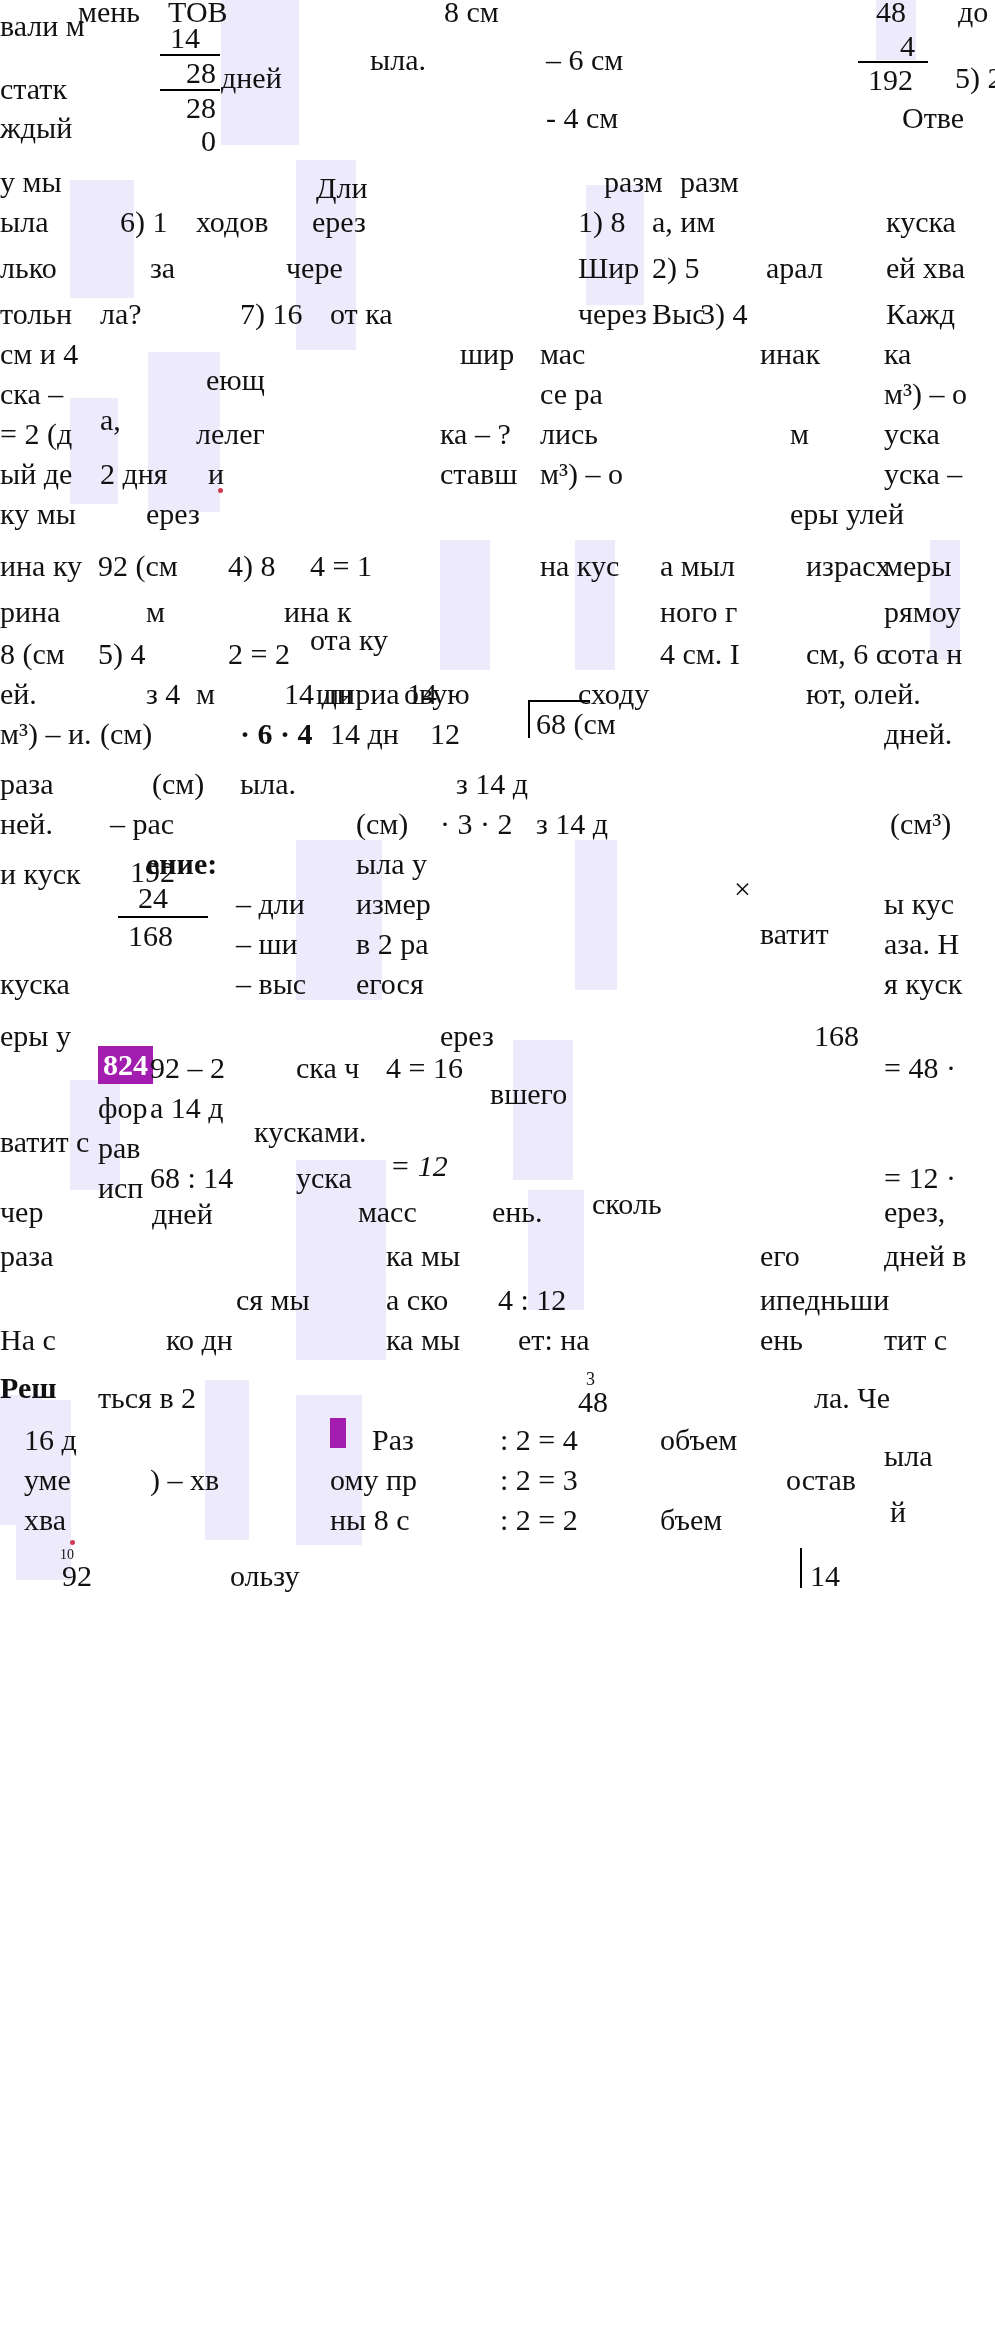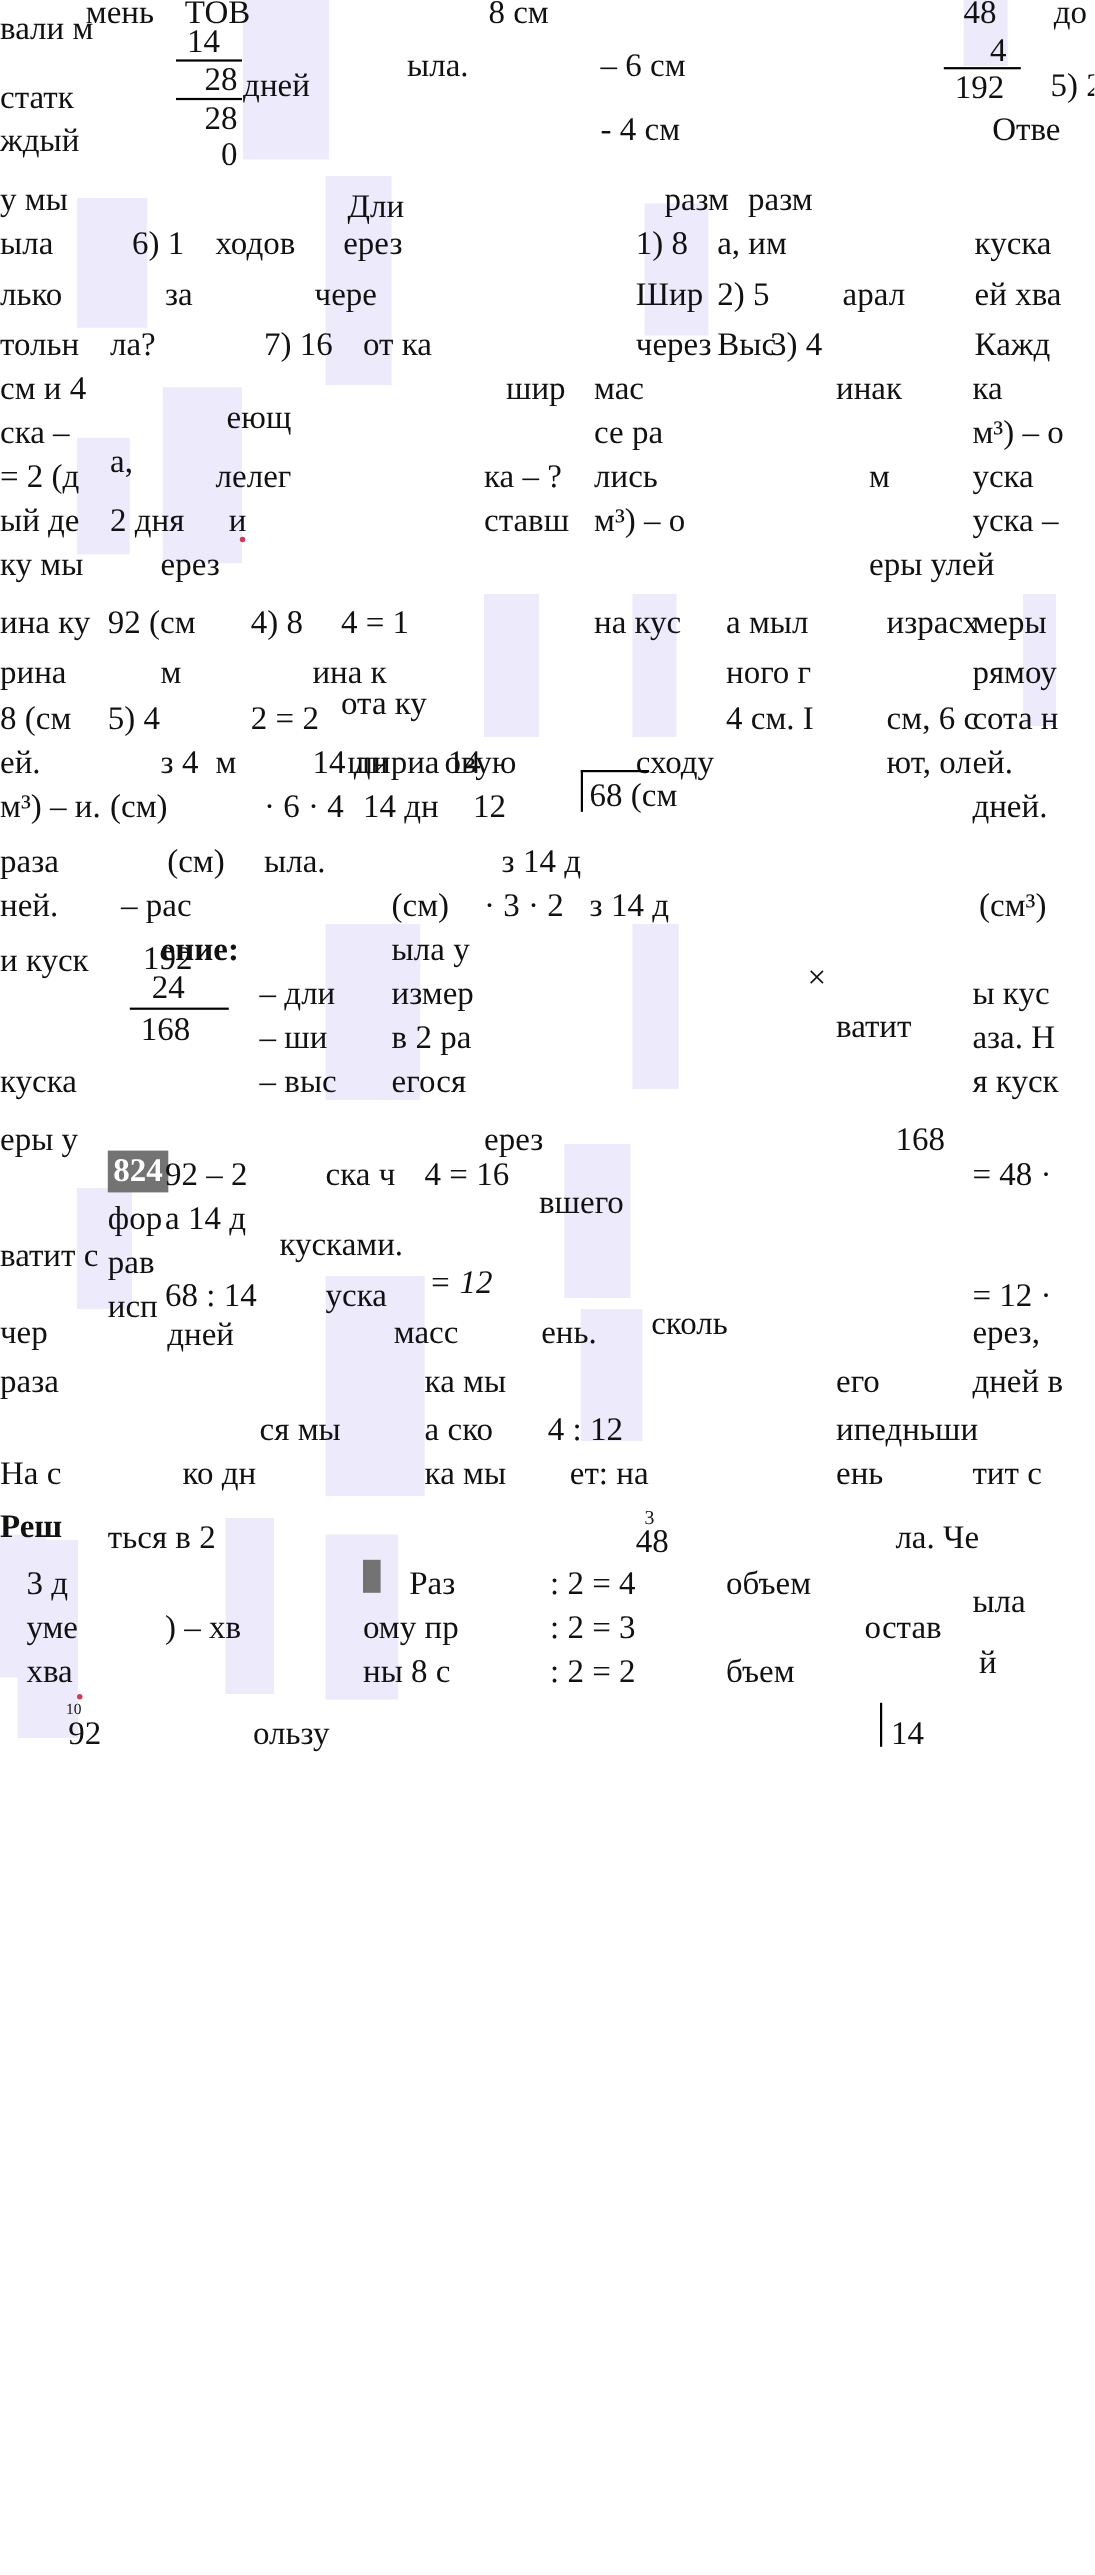--- a/index.html
+++ b/index.html
@@ -29,21 +29,21 @@
     font-family: "Liberation Serif", serif;
     color: #111111;
     line-height: 1.05;
   }
   .s30 { font-size: 30px; }
   .s18 { font-size: 18px; }
   .s14 { font-size: 14px; }
   .bold { font-weight: bold; }
   .hl {
     position: absolute;
-    background: #737373;
+    background: #a21caf;
     color: #ffffff;
     font-weight: bold;
     padding: 2px 5px;
     font-size: 30px;
     font-family: "Liberation Serif", serif;
   }
   .rule {
     position: absolute;
     background: #000000;
     height: 2px;
@@ -206,21 +206,21 @@
   <div class="txt s30" style="left:196px; top:678px;">м</div>
   <div class="txt s30" style="left:284px; top:678px;">14 дн</div>
   <div class="txt s30" style="left:316px; top:678px;">шириа 14</div>
   <div class="txt s30" style="left:404px; top:678px;">овую</div>
   <div class="txt s30" style="left:578px; top:678px;">сходу</div>
   <div class="txt s30" style="left:806px; top:678px;">ют, ол</div>
   <div class="txt s30" style="left:884px; top:678px;">ей.</div>
 
   <div class="txt s30" style="left:0px; top:718px;">м³) – и.</div>
   <div class="txt s30" style="left:100px; top:718px;">(см)</div>
-  <div class="txt s30" style="left:240px; top:718px;">· 6 · 4</div>
+  <div class="txt s30" style="left:240px; top:718px;font-weight:bold;">· 6 · 4</div>
   <div class="txt s30" style="left:330px; top:718px;">14 дн</div>
   <div class="txt s30" style="left:430px; top:718px;">12</div>
   <div class="vrule" style="left:528px; top:700px; height:38px;"></div>
   <div class="rule" style="left:528px; top:700px; width:62px;"></div>
   <div class="txt s30" style="left:536px; top:708px;">68 (см</div>
   <div class="txt s30" style="left:884px; top:718px;">дней.</div>
 
   <div class="txt s30" style="left:0px; top:768px;">раза</div>
   <div class="txt s30" style="left:152px; top:768px;">(см)</div>
   <div class="txt s30" style="left:240px; top:768px;">ыла.</div>
@@ -305,21 +305,21 @@
   <div class="txt s30" style="left:884px; top:1324px;">тит с</div>
 
   <div class="txt s30 bold" style="left:0px; top:1372px;">Реш</div>
   <div class="txt s30" style="left:98px; top:1382px;">ться в 2</div>
   <div class="txt s18" style="left:586px; top:1370px;">3</div>
   <div class="txt s30" style="left:578px; top:1386px;">48</div>
   <div class="txt s30" style="left:814px; top:1382px;">ла. Че</div>
 
   <div class="hl" style="left:330px; top:1418px; width:16px; height:30px; padding:0;"></div>
   <div class="txt s30" style="left:372px; top:1424px;">Раз</div>
-  <div class="txt s30" style="left:24px; top:1424px;">3 д</div>
+  <div class="txt s30" style="left:24px; top:1424px;">16 д</div>
   <div class="txt s30" style="left:500px; top:1424px;">: 2 = 4</div>
   <div class="txt s30" style="left:660px; top:1424px;">объем</div>
 
   <div class="txt s30" style="left:24px; top:1464px;">уме</div>
   <div class="txt s30" style="left:150px; top:1464px;">) – хв</div>
   <div class="txt s30" style="left:330px; top:1464px;">ому пр</div>
   <div class="txt s30" style="left:500px; top:1464px;">: 2 = 3</div>
   <div class="txt s30" style="left:786px; top:1464px;">остав</div>
   <div class="txt s30" style="left:884px; top:1440px;">ыла</div>
 

